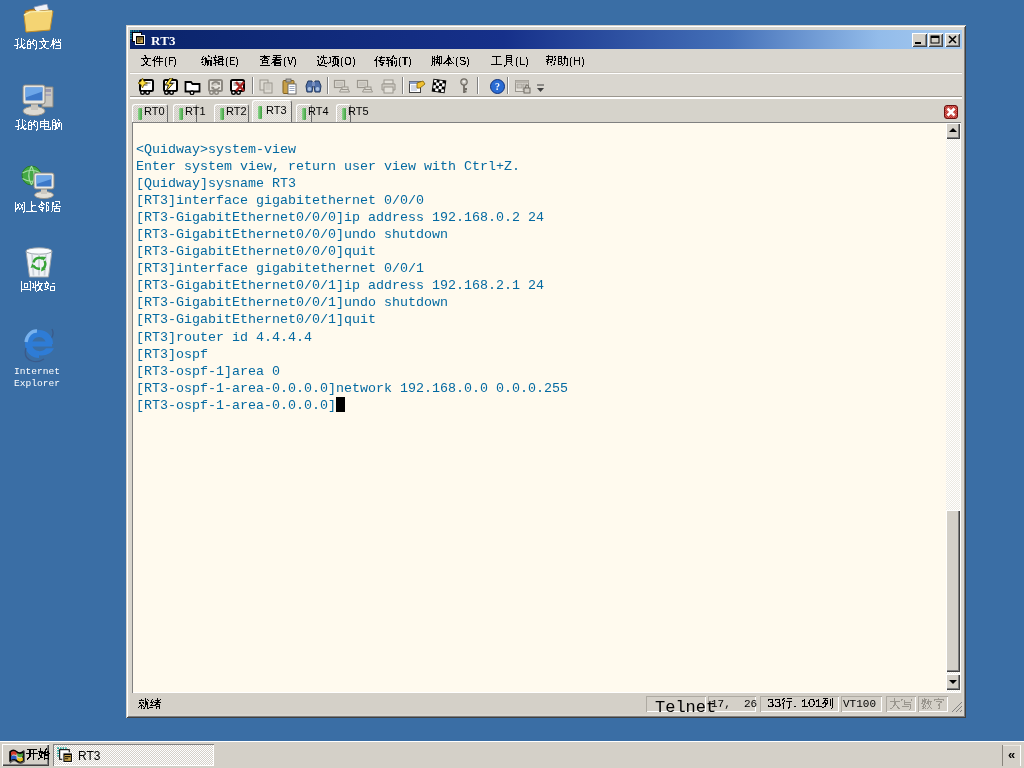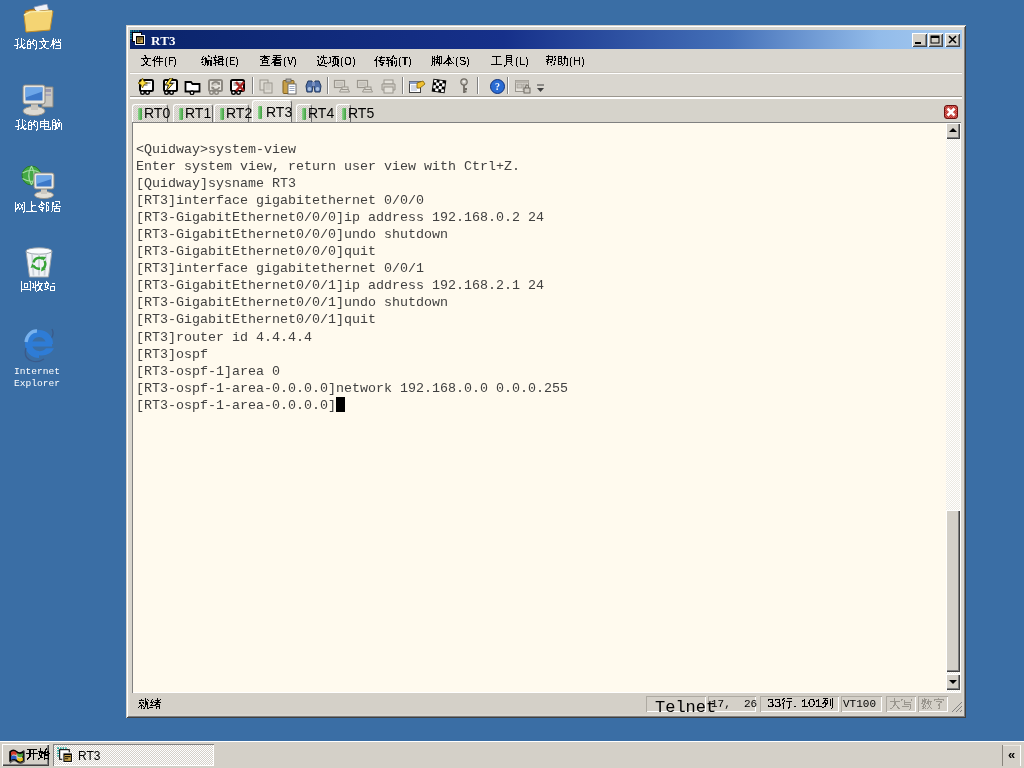--- a/index.html
+++ b/index.html
@@ -8,27 +8,27 @@
  box-shadow:inset 1px 1px 0 #D4D0C8,inset -1px -1px 0 #404040,inset 2px 2px 0 #fff,inset -2px -2px 0 #808080}
 .tbar{position:absolute;left:4px;top:5px;width:832px;height:19px;background:linear-gradient(90deg,#0A246A 0%,#16308A 45%,#4470B8 72%,#93BCEA 90%,#A6CAF0 100%)}
 .tbtn{position:absolute;top:8px;width:15px;height:14px;background:#D4D0C8;
  box-shadow:inset 1px 1px 0 #fff,inset -1px -1px 0 #404040,inset 2px 2px 0 #D4D0C8,inset -2px -2px 0 #808080}
 .menu{position:absolute;left:4px;top:24px;width:832px;height:24px;background:#D9D6CF;border-bottom:1px solid #cac6be}
 .tools{position:absolute;left:4px;top:48px;width:832px;height:25px;background:#D9D6CF;border-top:1px solid #fff;border-bottom:1px solid #fff}
 .tools:after{content:"";position:absolute;left:0;right:0;bottom:0;border-bottom:1px solid #9a968e}
 .tsep{position:absolute;top:3px;width:2px;height:17px;border-left:1px solid #808080;border-right:1px solid #fff}
 .tabs{position:absolute;left:4px;top:73px;width:832px;height:24px;background:#D6D3CB;border-top:1px solid #fff}
 .tab{position:absolute;background-color:#CFCBC3;border-top:1px solid #fff;border-left:1px solid #fff;border-right:1px solid #696969;
- border-radius:3px 3px 0 0;font-size:14px;color:#000;
+ border-radius:3px 3px 0 0;font-size:11px;color:#000;
  background-image:linear-gradient(45deg,rgba(255,255,255,.45) 25%,transparent 25%,transparent 75%,rgba(255,255,255,.45) 75%),linear-gradient(45deg,rgba(255,255,255,.45) 25%,transparent 25%,transparent 75%,rgba(255,255,255,.45) 75%);background-position:0 0,1px 1px;background-size:2px 2px}
 .tab .gbar{position:absolute;left:5px;top:3px;width:4px;height:12px;background:linear-gradient(90deg,#8CD88C,#3F9E3F);border-radius:1px}
 .tab .tl{position:absolute;left:11px;top:-0.5px;font-family:"Liberation Sans",sans-serif}
 .frame{position:absolute;left:6px;top:97px;width:829px;height:571px;background:#FFFAEE;
  box-shadow:inset 1px 1px 0 #808080,inset -1px -1px 0 #fff}
-pre.term{position:absolute;left:4px;top:18.5px;font-family:"Liberation Mono",monospace;font-size:13.33px;line-height:17.1px;color:#404040}
+pre.term{position:absolute;left:4px;top:18.5px;font-family:"Liberation Mono",monospace;font-size:13.33px;line-height:17.1px;color:#0369a1}
 .sb{position:absolute;right:1px;top:1px;width:14px;height:569px;background:#ECEAE2;
 background-image:linear-gradient(45deg,#fff 25%,transparent 25%,transparent 75%,#fff 75%),linear-gradient(45deg,#fff 25%,transparent 25%,transparent 75%,#fff 75%);background-position:0 0,1px 1px;background-size:2px 2px}
 .sbtn{position:absolute;left:0;width:14px;height:16px;background:#D4D0C8;box-shadow:inset 1px 1px 0 #fff,inset -1px -1px 0 #404040,inset -2px -2px 0 #808080}
 .thumb{position:absolute;left:0;top:387px;width:14px;height:162px;background:#D4D0C8;box-shadow:inset 1px 1px 0 #fff,inset -1px -1px 0 #404040,inset -2px -2px 0 #808080}
 .status{position:absolute;left:4px;top:668px;width:832px;height:21px;background:#D4D0C8}
 .sfield{position:absolute;top:3px;height:16px;box-shadow:inset 1px 1px 0 #aeaaa2,inset -1px -1px 0 #fff;font-size:11px}
 .taskbar{position:absolute;left:0;top:741px;width:1024px;height:27px;background:#D4D0C8;border-top:1px solid #fff}
 .startbtn{position:absolute;left:2px;top:2px;width:47px;height:22px;background:#D4D0C8;
  box-shadow:inset 1px 1px 0 #fff,inset -1px -1px 0 #404040,inset -2px -2px 0 #808080}
 .taskbtn{position:absolute;left:53px;top:2px;width:161px;height:22px;background-color:#D4D0C8;
@@ -263,21 +263,21 @@
       <svg class="abs" style="left:406px;top:10px" width="9" height="10" viewBox="0 0 9 10">
         <path d="M1 1h7" stroke="#404040"></path>
         <path d="M1 4 L8 4 L4.5 8 Z" fill="#404040"></path>
       </svg>
     </div>
     <div class="tabs">
       <div class="tab" style="left:2px;top:5px;width:36px;height:19px">
         <div class="gbar"></div>
         <div class="tl">RT0</div>
       </div>
-      <div class="tab" style="left:43px;top:5px;width:40px;height:19px">
+      <div class="tab" style="left:43px;top:5px;width:24px;height:19px">
         <div class="gbar"></div>
         <div class="tl">RT1</div>
       </div>
       <div class="tab" style="left:84px;top:5px;width:35px;height:25px">
         <div class="gbar"></div>
         <div class="tl">RT2</div>
       </div>
       <div class="tab" style="left:122px;top:1px;width:40px;height:22px;background-color:#DCD9D1;z-index:2">
         <div class="gbar" style="top:5px;height:13px"></div>
         <div class="tl" style="top:2.5px;left:13px">RT3</div>

